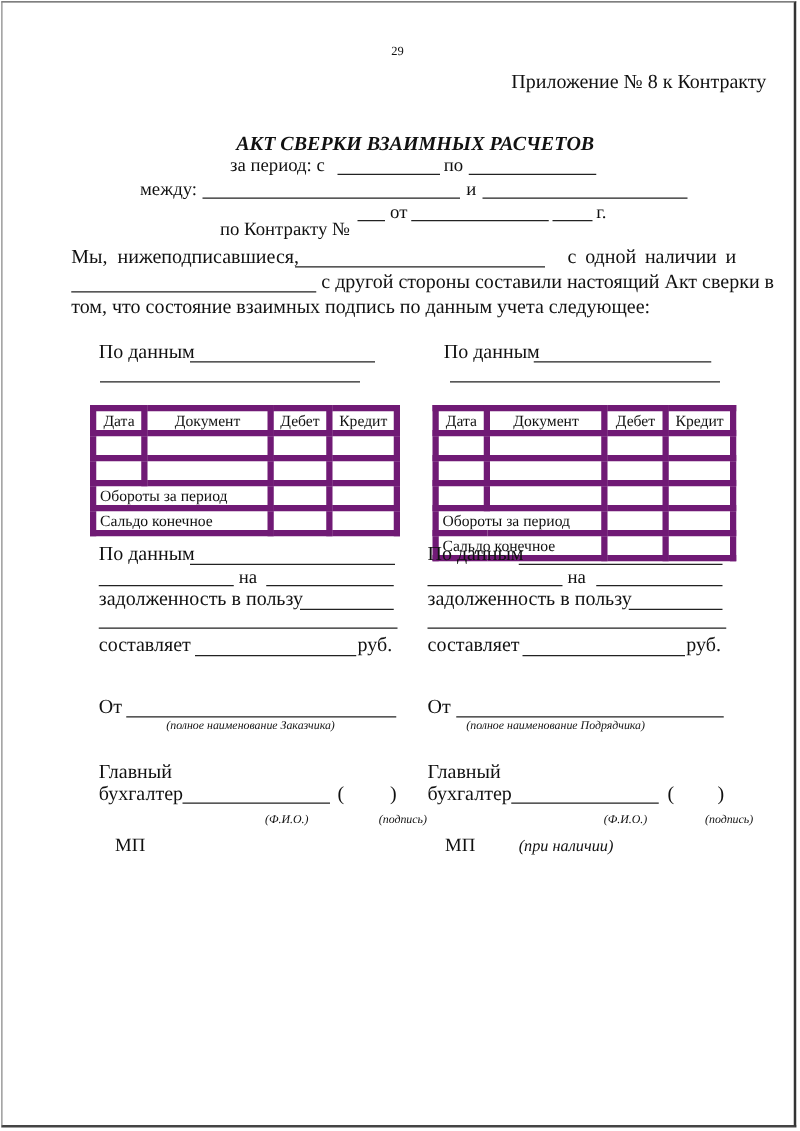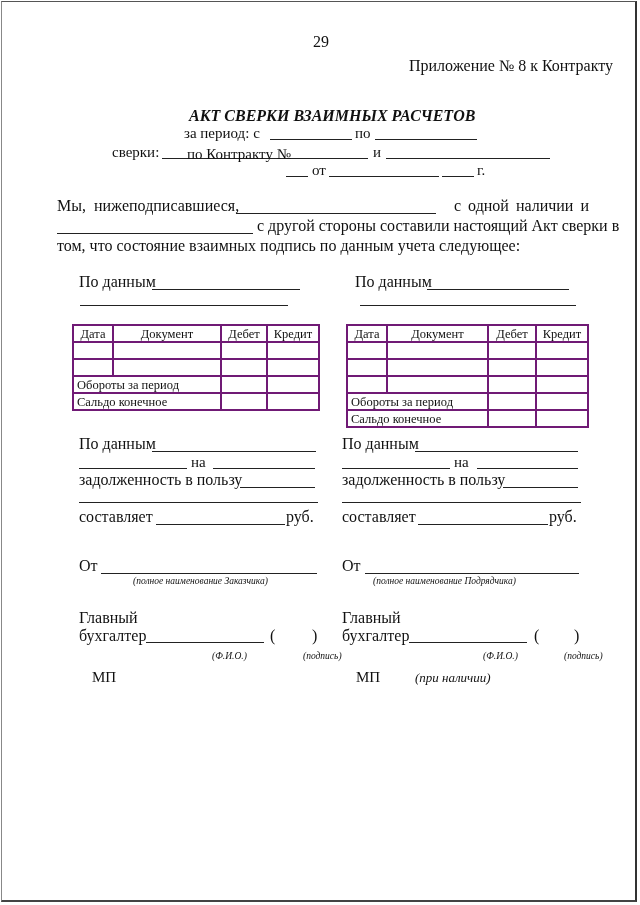--- a/index.html
+++ b/index.html
@@ -4,49 +4,49 @@
 <style>
   html, body { margin: 0; padding: 0; background: #ffffff; }
   body { width: 640px; height: 905px; position: relative; overflow: hidden;
          font-family: "Liberation Serif", "DejaVu Serif", serif; color: #111; }
   .frame { position: absolute; left: 1px; top: 1px; width: 636px; height: 901px;
            border-top: 1px solid #555; border-left: 1px solid #888;
            border-right: 2px solid #333; border-bottom: 2px solid #444; box-sizing: border-box; }
   .abs { position: absolute; white-space: nowrap; }
   .t16 { font-size: 16px; line-height: 18px; }
   .t15 { font-size: 15px; line-height: 17px; }
-  .t13 { font-size: 16px; line-height: 15px; }
+  .t13 { font-size: 10px; line-height: 15px; }
   .it { font-style: italic; font-size: 9.5px; line-height: 11px; margin-left: 31px; }
   .bold { font-weight: bold; }
   .line { position: absolute; height: 0; border-bottom: 1px solid #222; }
 
   table.ledger { position: absolute; border-collapse: collapse; font-size: 12.5px; }
-  table.ledger td { border: 2px solid #701a75; height: 15px; padding: 0 3px; line-height: 14px; }
+  table.ledger td { border: 5px solid #701a75; height: 15px; padding: 0 3px; line-height: 14px; }
   table.ledger td.c { text-align: center; }
 </style>
 </head>
 <body>
 
 <div class="frame"></div>
 
 <div class="abs t13" style="left:313px; top:34px;">29</div>
 <div class="abs t16" style="left:409px; top:57px;">Приложение № 8 к Контракту</div>
 
 <div class="abs t16 bold" style="left:189px; top:107px;font-style:italic;">АКТ СВЕРКИ ВЗАИМНЫХ РАСЧЕТОВ</div>
 <div class="abs t15" style="left:184px; top:125px;">за период:  с</div>
 <div class="line" style="left:270px; top:139px; width:82px;"></div>
 <div class="abs t15" style="left:355px; top:125px;">по</div>
 <div class="line" style="left:375px; top:139px; width:102px;"></div>
 
-<div class="abs t15" style="left:112px; top:144px;">сверки:</div>
+<div class="abs t15" style="left:112px; top:144px;">между:</div>
 <div class="line" style="left:162px; top:158px; width:206px;"></div>
 <div class="abs t15" style="left:373px; top:144px;">и</div>
 <div class="line" style="left:386px; top:158px; width:164px;"></div>
 
-<div class="abs t15" style="left:176px; top:146px;margin-left:11px;">по Контракту №</div>
+<div class="abs t15" style="left:176px; top:176px;">по Контракту №</div>
 <div class="line" style="left:286px; top:176px; width:22px;"></div>
 <div class="abs t15" style="left:312px; top:162px;">от</div>
 <div class="line" style="left:329px; top:176px; width:110px;"></div>
 <div class="line" style="left:442px; top:176px; width:32px;"></div>
 <div class="abs t15" style="left:477px; top:162px;">г.</div>
 
 <div class="abs t16" style="left:57px; top:197px; word-spacing:4px;">Мы,   нижеподписавшиеся,</div>
 <div class="line" style="left:236px; top:213px; width:200px;"></div>
 <div class="abs t16" style="left:454px; top:197px; word-spacing:3px;">с   одной   наличии   и</div>
 <div class="line" style="left:57px; top:233px; width:196px;"></div>

